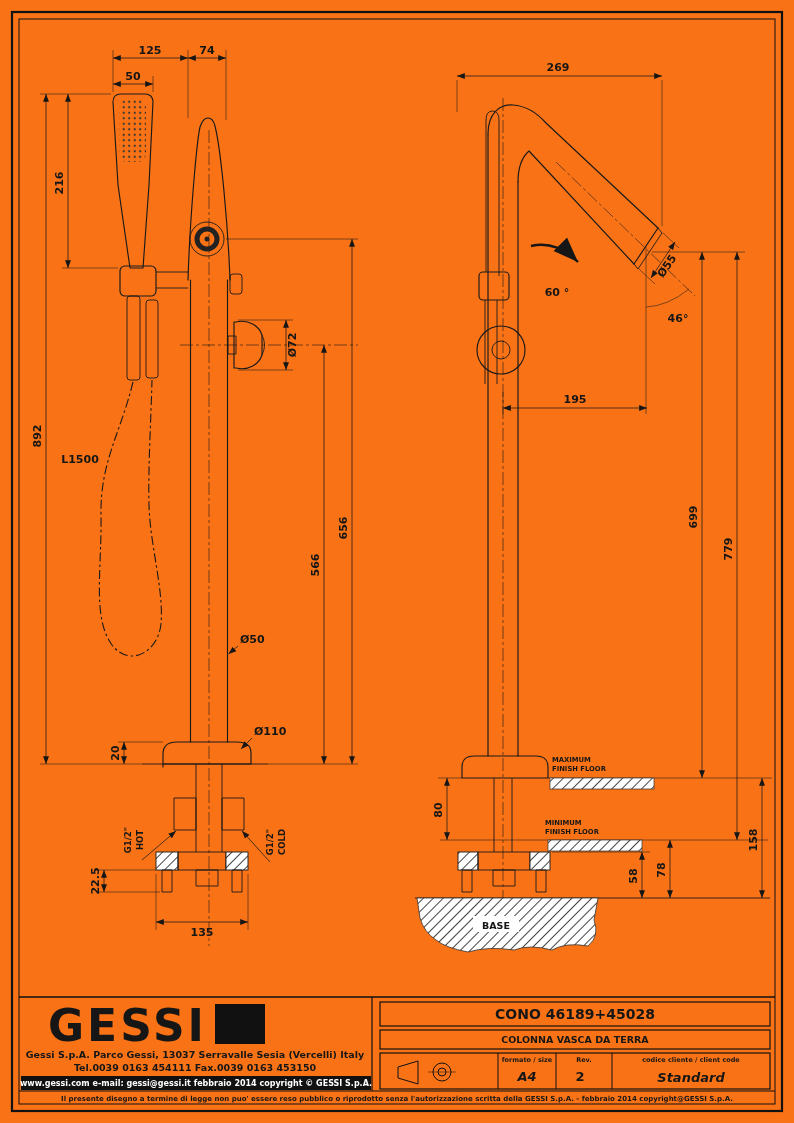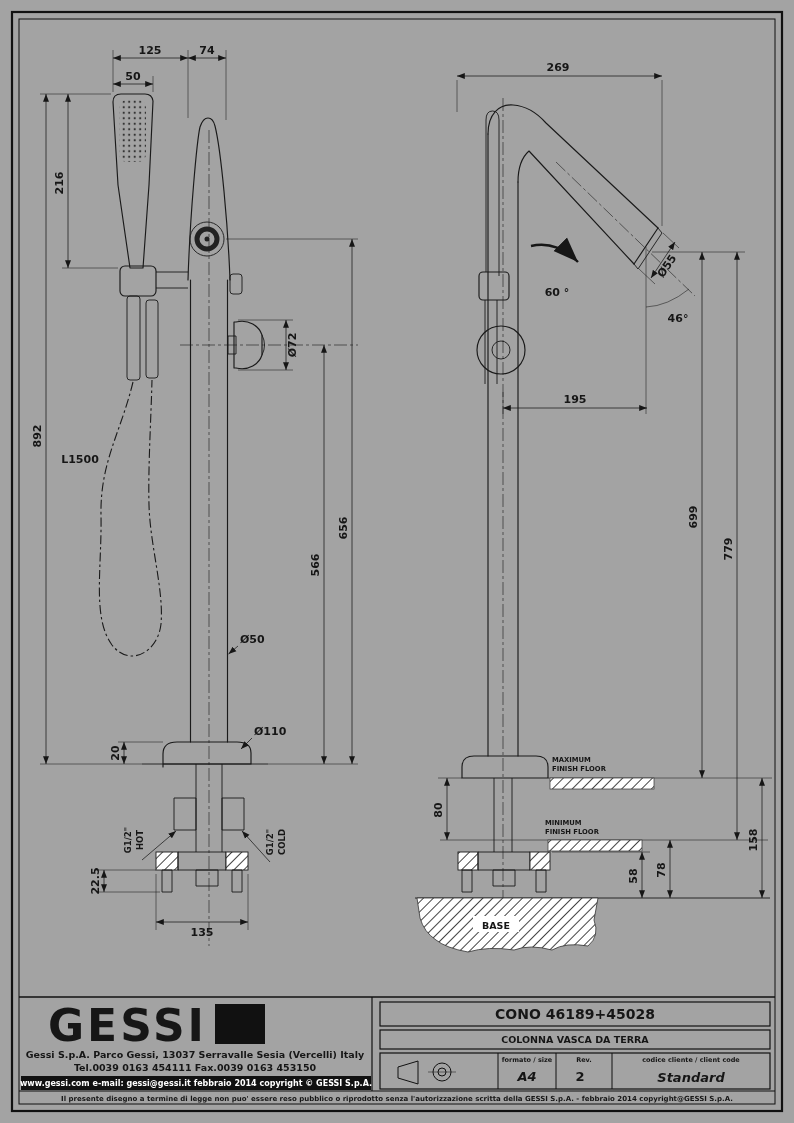--- a/index.html
+++ b/index.html
@@ -1,16 +1,16 @@
 <!DOCTYPE html>
 <html><head>
 <meta charset="utf-8">
 <style>
   html,body{margin:0;padding:0;background:#fff;}
-  .page{width:794px;height:1123px;position:relative;background:#a3a3a3;overflow:hidden;}
+  .page{width:794px;height:1123px;position:relative;background:#f97316;overflow:hidden;}
   svg{display:block;}
   text{font-family:"DejaVu Sans",sans-serif;fill:#161616;}
   .ol{fill:none;stroke:#1a1a1a;stroke-width:1.15;stroke-linejoin:round;stroke-linecap:round;}
   .ol2{fill:none;stroke:#1a1a1a;stroke-width:.9;stroke-linejoin:round;}
   .dim{fill:none;stroke:#1a1a1a;stroke-width:.75;}
   .ext{fill:none;stroke:#1a1a1a;stroke-width:.55;}
   .cl{fill:none;stroke:#1a1a1a;stroke-width:.6;stroke-dasharray:13 3 3 3;}
   .hose{fill:none;stroke:#1a1a1a;stroke-width:1.1;stroke-dasharray:9 3 2.5 3;}
   .dimtxt{font-size:11px;font-weight:600;}
   .smalltxt{font-size:8.5px;font-weight:700;}

